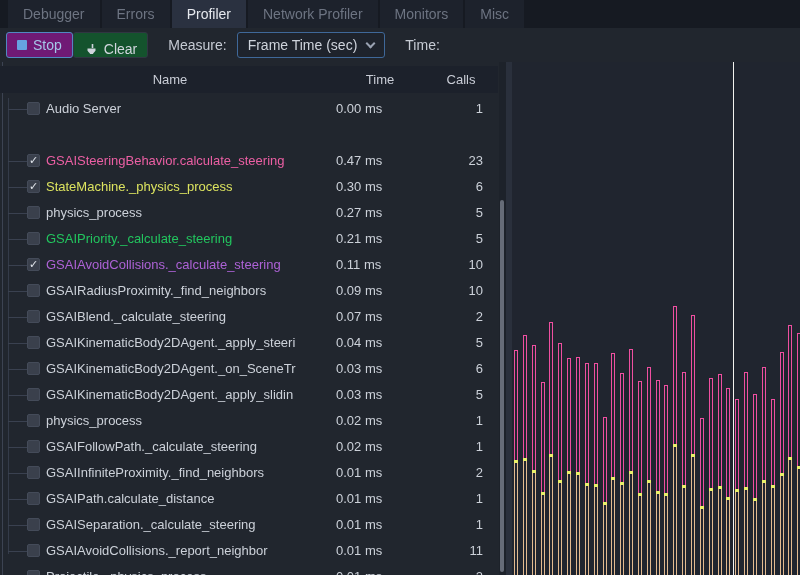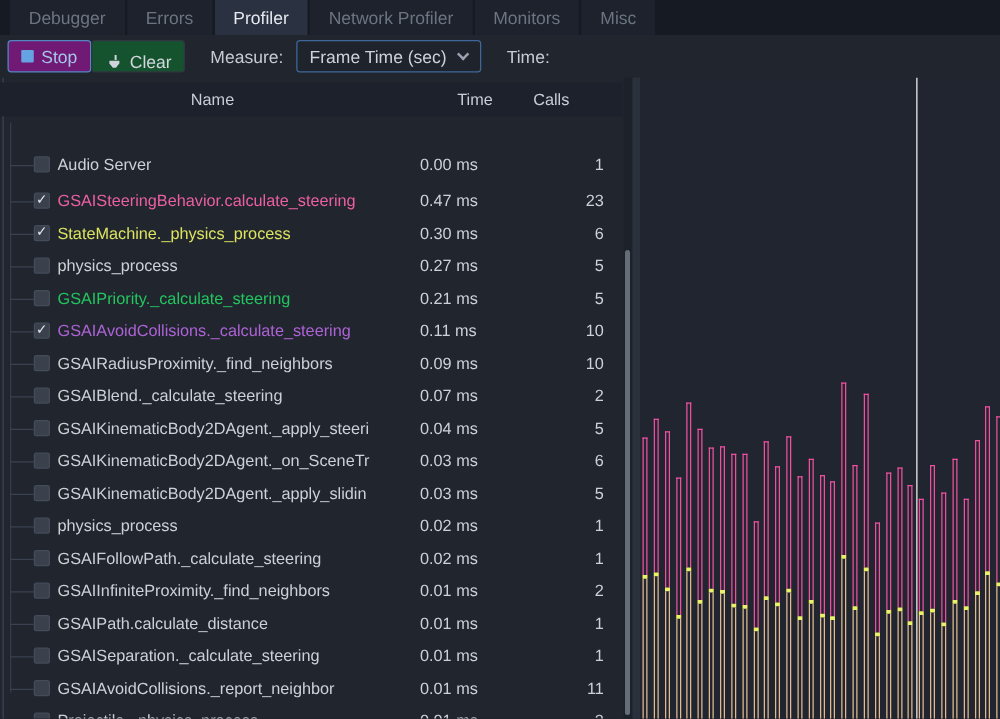--- a/index.html
+++ b/index.html
@@ -92,24 +92,24 @@
   </div>
   <span class="tb-label">Time:</span>
 </div>
 
 <div class="list-panel">
   <div class="tree-vline" style="left:2px; top:0; height:513px;"></div>
   <div class="tree-vline" style="left:8px; top:36px; height:456px; background:#343b49;"></div>
   <div class="thead">
     <div class="th" style="left:0; width:340px;">Name</div>
     <div class="th" style="left:340px; width:80px;">Time</div>
-    <div class="th" style="left:404px; width:74px;">Calls</div>
+    <div class="th" style="left:424px; width:74px;">Calls</div>
   </div>
   <div class="rows">
-      <div class="row" style="top: 0px; margin-top: 23px;">
+      <div class="row" style="top: 0px;">
         <div class="dash" style="left: 8px; width: 19px;"></div>
         <div class="cbx" style="left: 27px;"></div>
         <div class="rname" style="left: 46px; color: rgb(204, 209, 217);">Audio Server</div>
         <div class="rtime">0.00 ms</div>
         <div class="rcalls">1</div>
       </div>
       <div class="row" style="top: 52px;">
         <div class="dash" style="left: 8px; width: 19px;"></div>
         <div class="cbx" style="left: 27px;">✓</div>
         <div class="rname" style="left: 46px; color: rgb(236, 95, 164);">GSAISteeringBehavior.calculate_steering</div>

